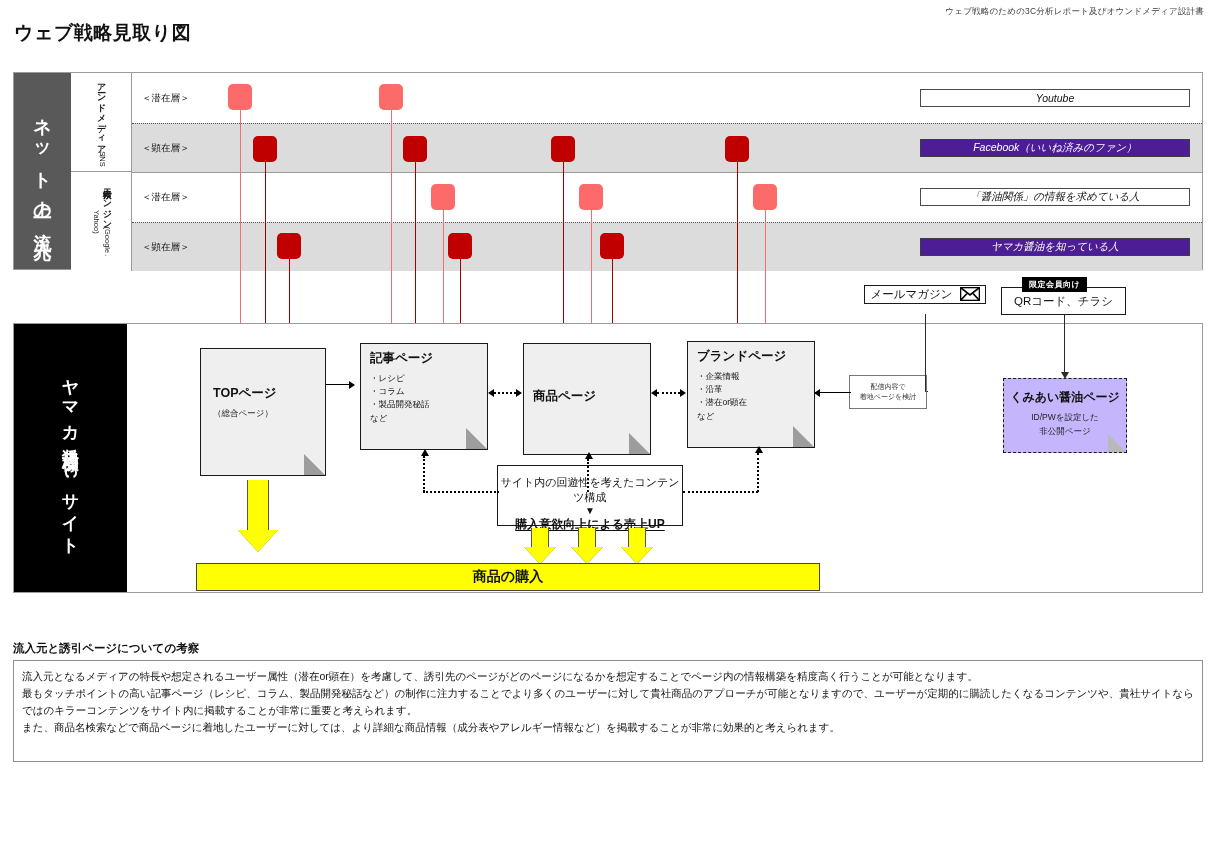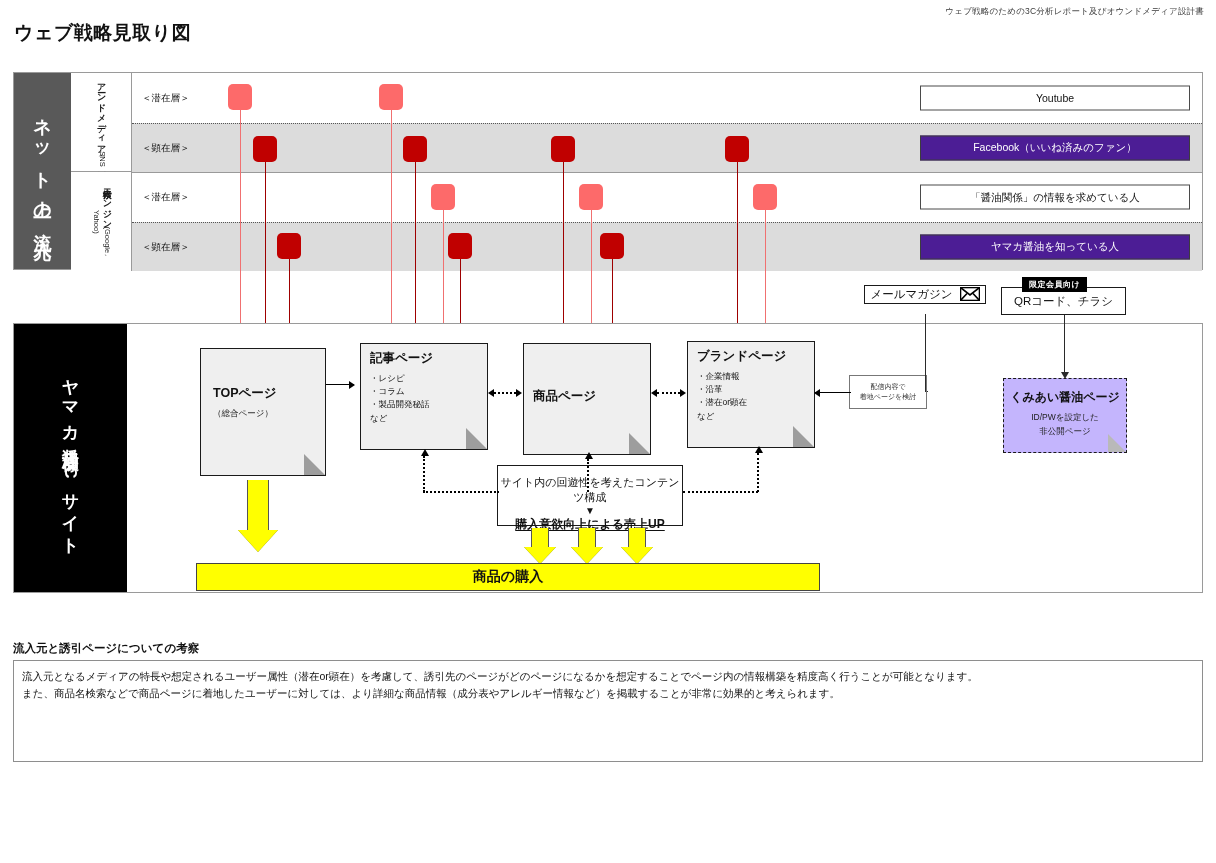--- a/index.html
+++ b/index.html
@@ -67,23 +67,24 @@
   .layer-row.solid-top { border-top: 1px solid #9a9a9a; }
   .layer-label {
     position: absolute; left: 10px; top: 50%;
     transform: translateY(-50%);
     font-size: 9.5px; color: #111;
   }
 
   .chan-box {
     position: absolute; right: 12px; top: 50%;
     transform: translateY(-50%);
-    width: 270px; height: 25px;
+    width: 270px; height: 18px;
     display: flex; align-items: center; justify-content: center;
     font-size: 10.5px;
+    font-style: italic;
   }
   .chan-box.light { background: #ffffff; border: 1px solid #4a4a4a; color: #111; }
   .chan-box.dark  { background: #4c1d95; border: 1px solid #3d3d3d; color: #ffffff; }
 
   
   .chip {
     position: absolute;
     width: 24px; height: 26px;
     border-radius: 5px;
   }
@@ -466,16 +467,17 @@
     <div class="sc-sub">
       <div>ID/PWを設定した</div>
       <div>非公開ページ</div>
     </div>
     <div class="fold2"></div>
   </div>
 
   <div class="note-title">流入元と誘引ページについての考察</div>
   <div class="note-body">
     <div>流入元となるメディアの特長や想定されるユーザー属性（潜在or顕在）を考慮して、誘引先のページがどのページになるかを想定することでページ内の情報構築を精度高く行うことが可能となります。</div>
+    <div>最もタッチポイントの高い記事ページ（レシピ、コラム、製品開発秘話など）の制作に注力することでより多くのユーザーに対して貴社商品のアプローチが可能となりますので、ユーザーが定期的に購読したくなるコンテンツや、貴社サイトならではのキラーコンテンツをサイト内に掲載することが非常に重要と考えられます。</div>
     <div>また、商品名検索などで商品ページに着地したユーザーに対しては、より詳細な商品情報（成分表やアレルギー情報など）を掲載することが非常に効果的と考えられます。</div>
   </div>
 
 </div>
 
 </body></html>

